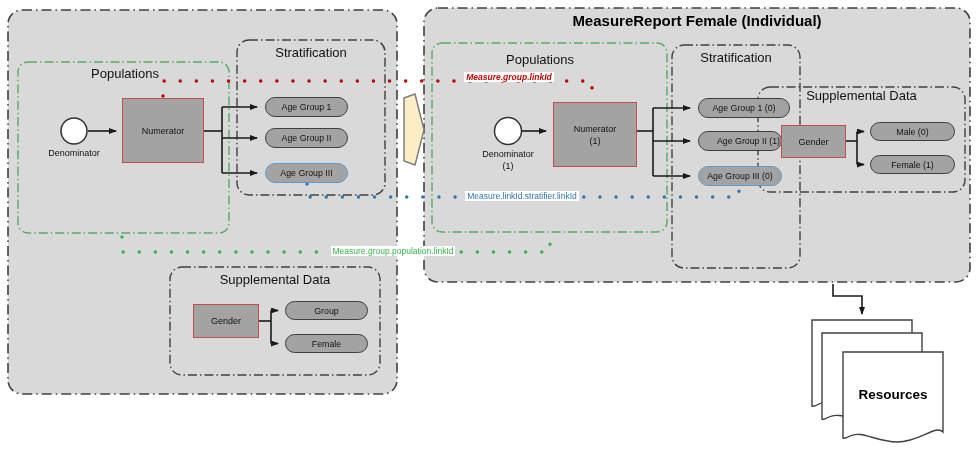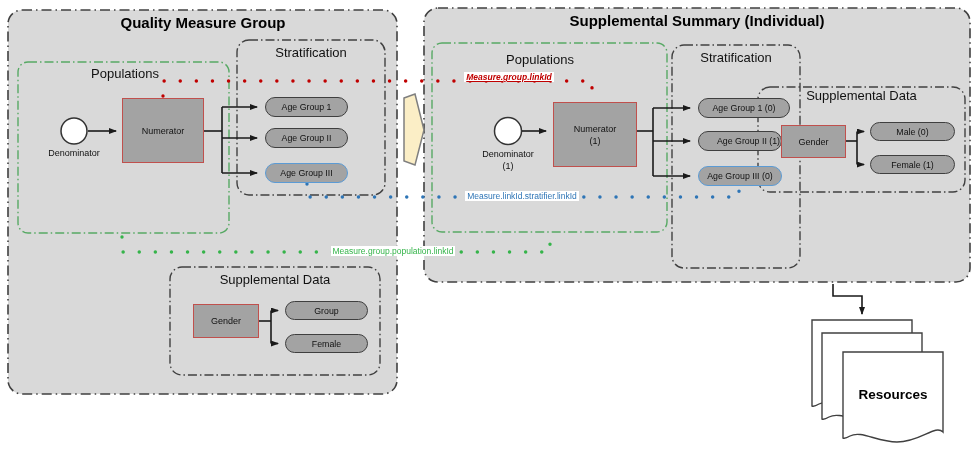--- a/index.html
+++ b/index.html
@@ -16,21 +16,21 @@
     position:absolute;background:#a3a3a3;border:1.4px solid #3f3f3f;
     display:flex;flex-direction:column;align-items:center;justify-content:center;
     font-size:9px;line-height:12px;color:#111;box-sizing:border-box;
   }
   .pill{border-radius:10px;font-size:8.8px;}
   .red-node{border:1.5px solid #c0504d;}
   .blue-pill{border:1.5px solid #5b9bd5;}
   .small-label{font-size:9px;line-height:12px;}
   .link-label{font-size:8.5px;line-height:11px;}
   .link-label .bg{background:#fff;padding:0 2px;}
-  .red-text{color:#c00000;font-style:italic;font-weight:bold;text-decoration:underline;}
+  .red-text{color:#c00000;font-style:italic;font-weight:bold;}
   .blue-text{color:#2e75b6;}
   .green-text{color:#35b44a;}
   .res-label{font-weight:bold;font-size:13.5px;color:#000;}
 </style>
 </head>
 <body>
 
 <div class="stage">
 
   <svg width="978" height="453" viewBox="0 0 978 453">
@@ -88,22 +88,21 @@
 
     <path d="M833,284 V296 H862 V314" fill="none" stroke="#1a1a1a" stroke-width="1.6" marker-end="url(#ah)"></path>
 
     <g fill="#fff" stroke="#404040" stroke-width="1.4">
       <use href="#docpage" x="812" y="320"></use>
       <use href="#docpage" x="822" y="333"></use>
       <use href="#docpage" x="843" y="352"></use>
     </g>
   </svg>
 
-  <div class="abs t-center grp-title" style="left:8px;top:14px;width:390px;">Quality Measure Group</div>
-  <div class="abs t-center grp-title" style="left:424px;top:12px;width:546px;">Supplemental Summary (Individual)</div>
+  <div class="abs t-center grp-title" style="left:424px;top:12px;width:546px;">MeasureReport Female (Individual)</div>
 
   <div class="abs t-center sec-title" style="left:40px;top:66px;width:170px;">Populations</div>
   <div class="abs t-center small-label" style="left:24px;top:147px;width:100px;">Denominator</div>
   <div class="node red-node" style="left:122px;top:98px;width:82px;height:65px;">
     <span>Numerator</span>
   </div>
 
   <div class="abs t-center sec-title" style="left:237px;top:45px;width:148px;">Stratification</div>
   <div class="node pill" style="left:265px;top:97px;width:83px;height:20px;">
     <span>Age Group 1</span>

